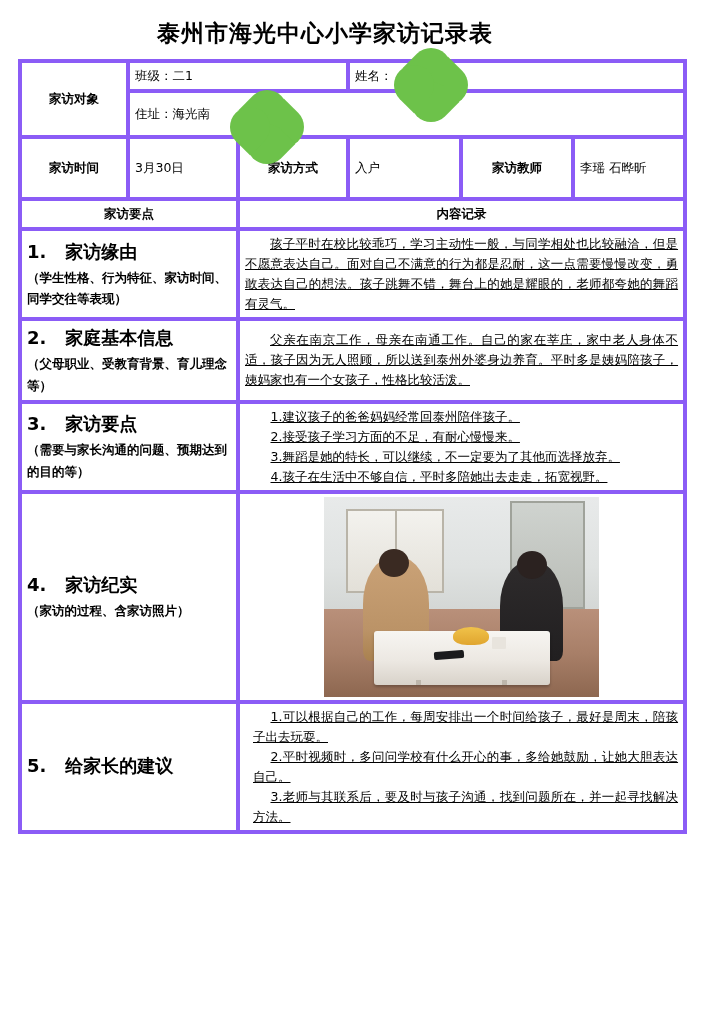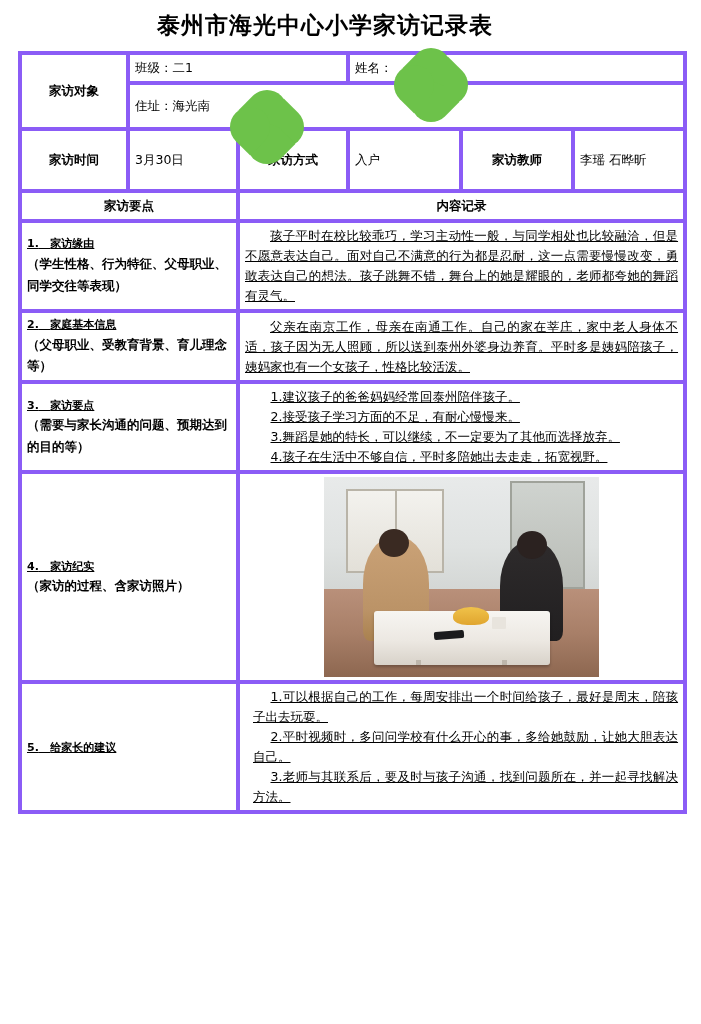--- a/index.html
+++ b/index.html
@@ -13,21 +13,21 @@
     font-family: "DejaVu Sans", "Liberation Sans", sans-serif;
     color: #000;
     position: relative;
     overflow: hidden;
   }
   .page {
     width: 650px;
     height: 1024px;
     position: relative;
     box-sizing: border-box;
-    padding: 0 18px;
+    padding: 8px 18px;
   }
   .doc-title {
     text-align: center;
     font-size: 23px;
     font-weight: bold;
     letter-spacing: 1px;
     padding-top: 10px;
     padding-bottom: 10px;
     font-family: "DejaVu Sans", "Liberation Sans", sans-serif;
   }
@@ -52,22 +52,21 @@
     padding-left: 8px;
   }
   .hdr {
     font-weight: bold;
     text-align: center;
     font-size: 13.5px;
     padding: 5px 0;
   }
   .section-head {
     font-weight: bold;
-    font-size: 11px;
-    text-decoration: underline;
+    font-size: 18px;
   }
   .section-sub {
     font-weight: bold;
     font-size: 12.5px;
     line-height: 1.75;
   }
   .left-col {
     vertical-align: top;
     padding-top: 6px;
   }
@@ -229,21 +228,21 @@
         <td colspan="2" class="hdr">家访要点</td>
         <td colspan="4" class="hdr">内容记录</td>
       </tr>
 
       <tr>
         <td colspan="2" class="left-col">
           <div class="section-head">
             <span>1.</span>
             &nbsp;&nbsp;<span>家访缘由</span>
           </div>
-          <div class="section-sub">（学生性格、行为特征、父母职业、同学交往等表现）</div>
+          <div class="section-sub">（学生性格、行为特征、家访时间、同学交往等表现）</div>
         </td>
         <td colspan="4" class="body-text">
           <div class="indent">孩子平时在校比较乖巧，学习主动性一般，与同学相处也比较融洽，但是不愿意表达自己。面对自己不满意的行为都是忍耐，这一点需要慢慢改变，勇敢表达自己的想法。孩子跳舞不错，舞台上的她是耀眼的，老师都夸她的舞蹈有灵气。</div>
         </td>
       </tr>
 
       <tr>
         <td colspan="2" class="left-col">
           <div class="section-head">
             <span>2.</span>

